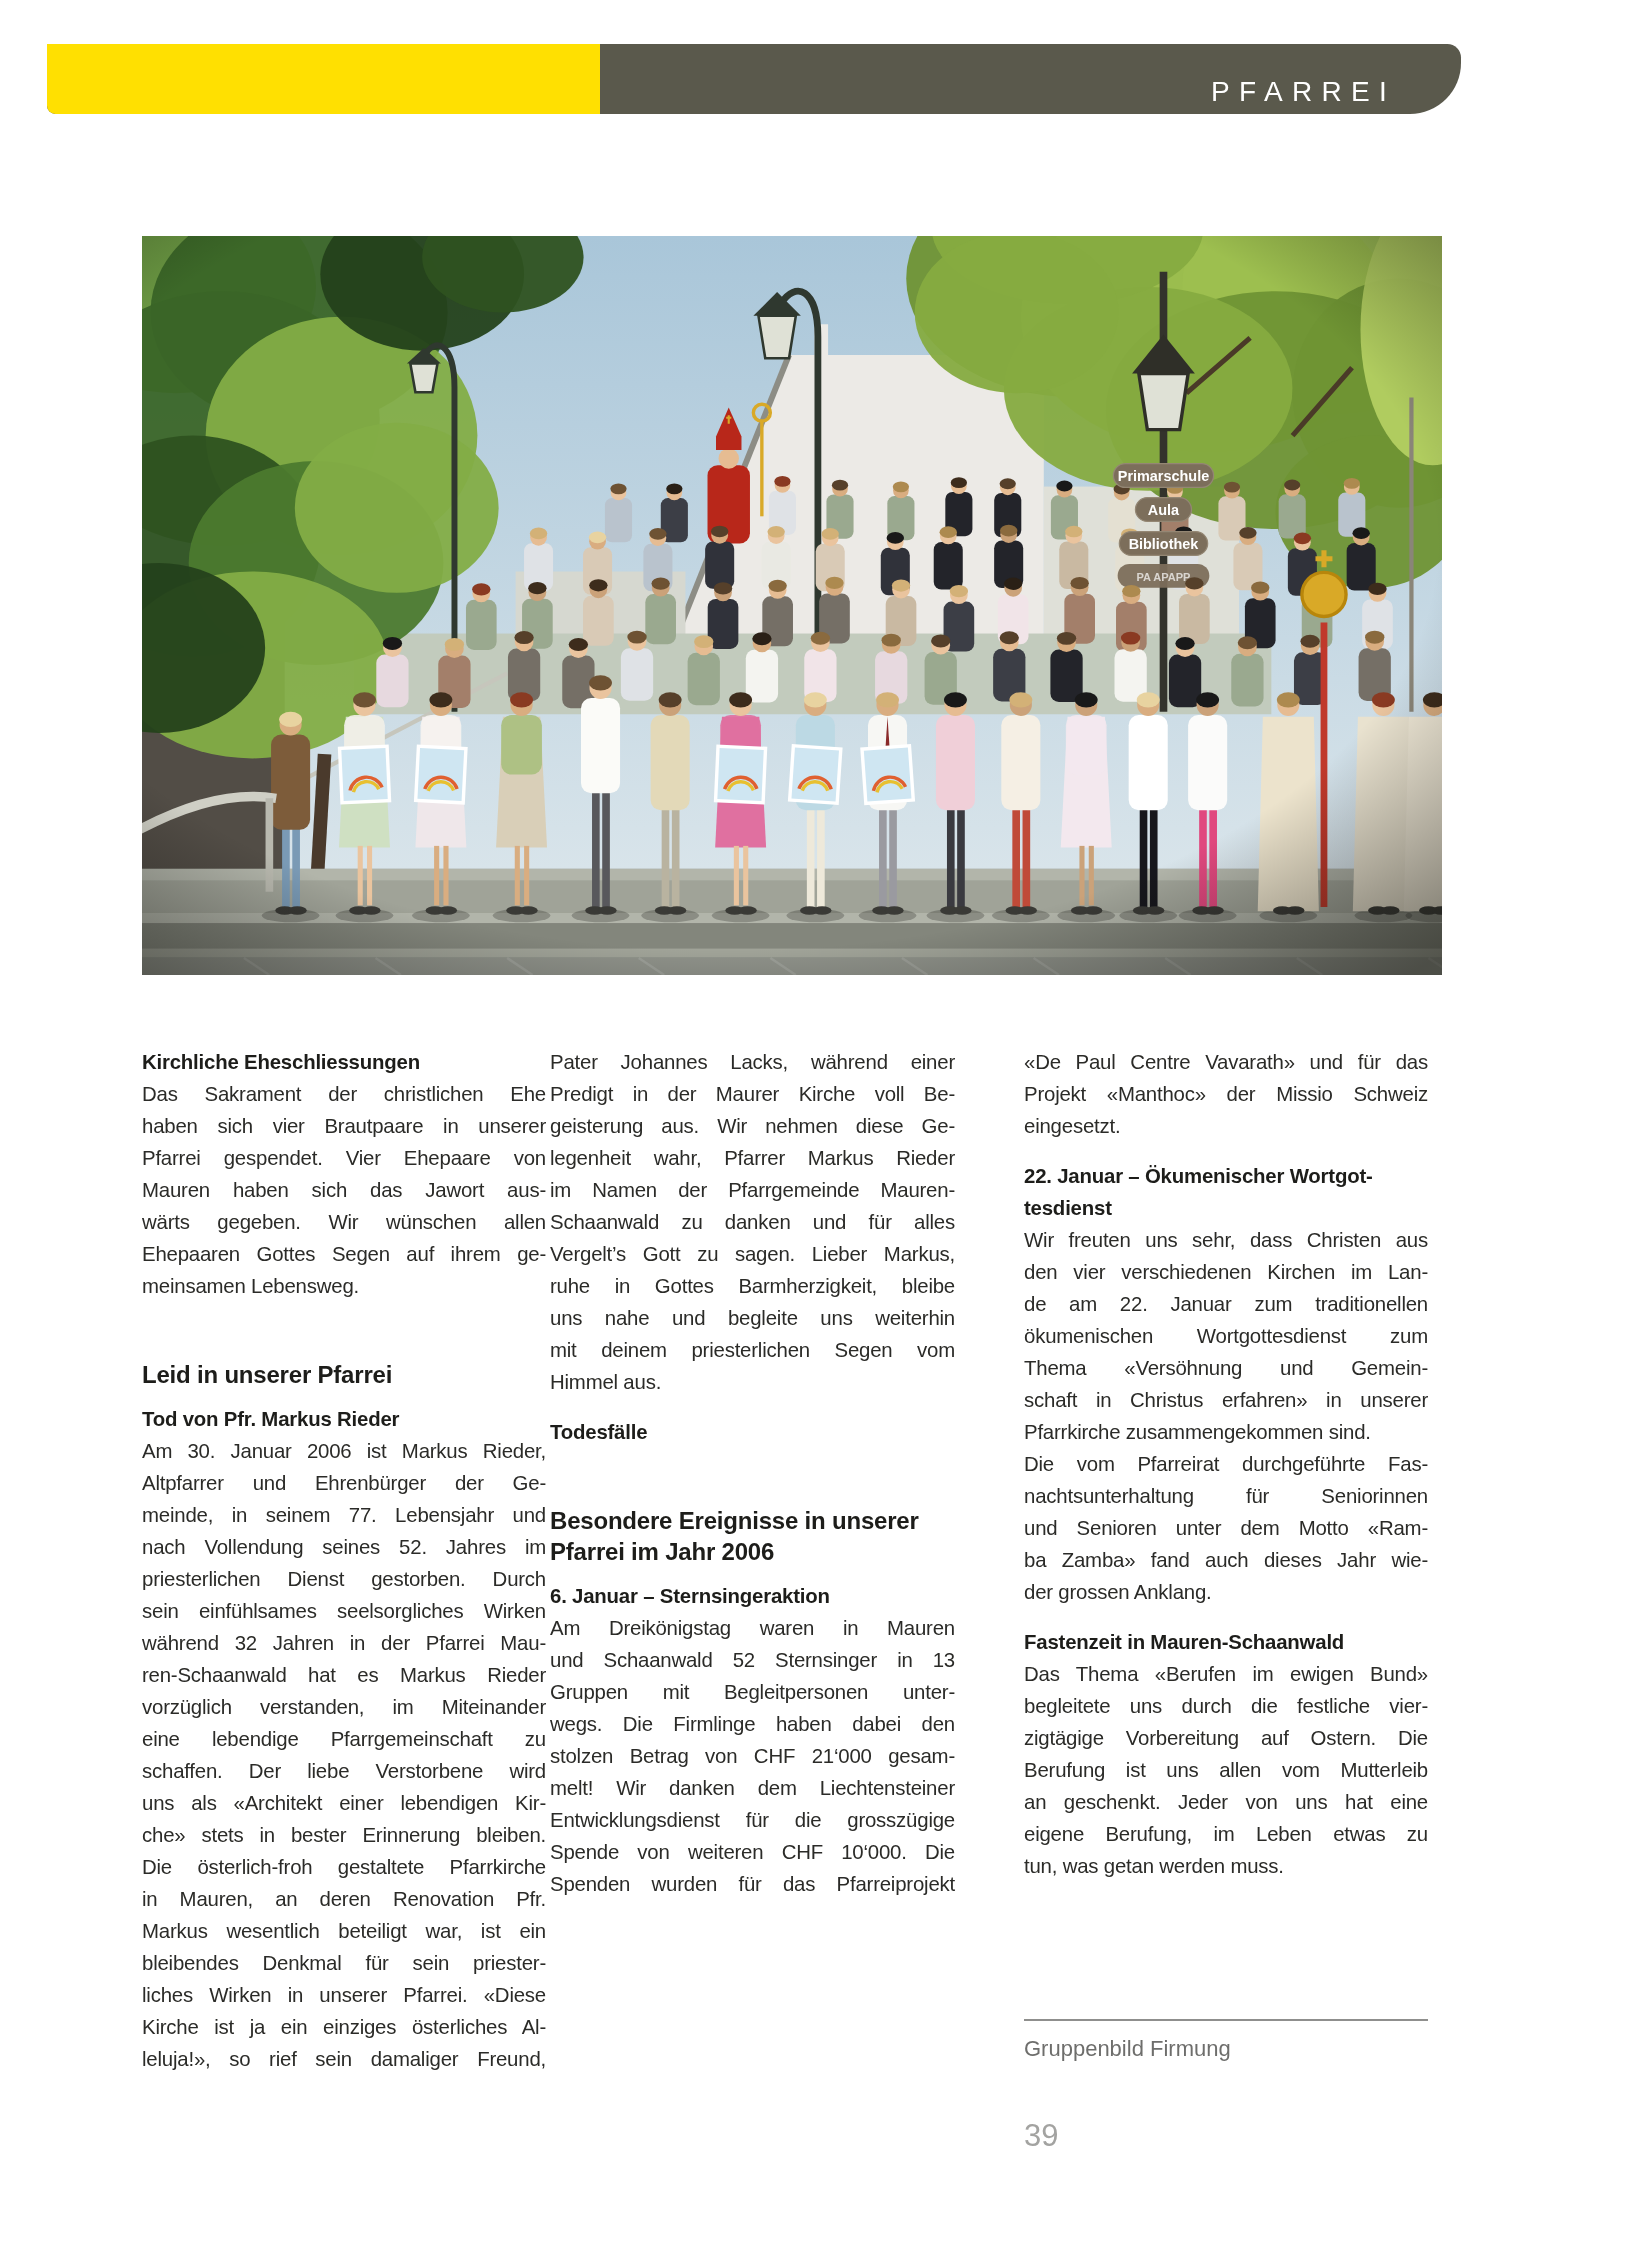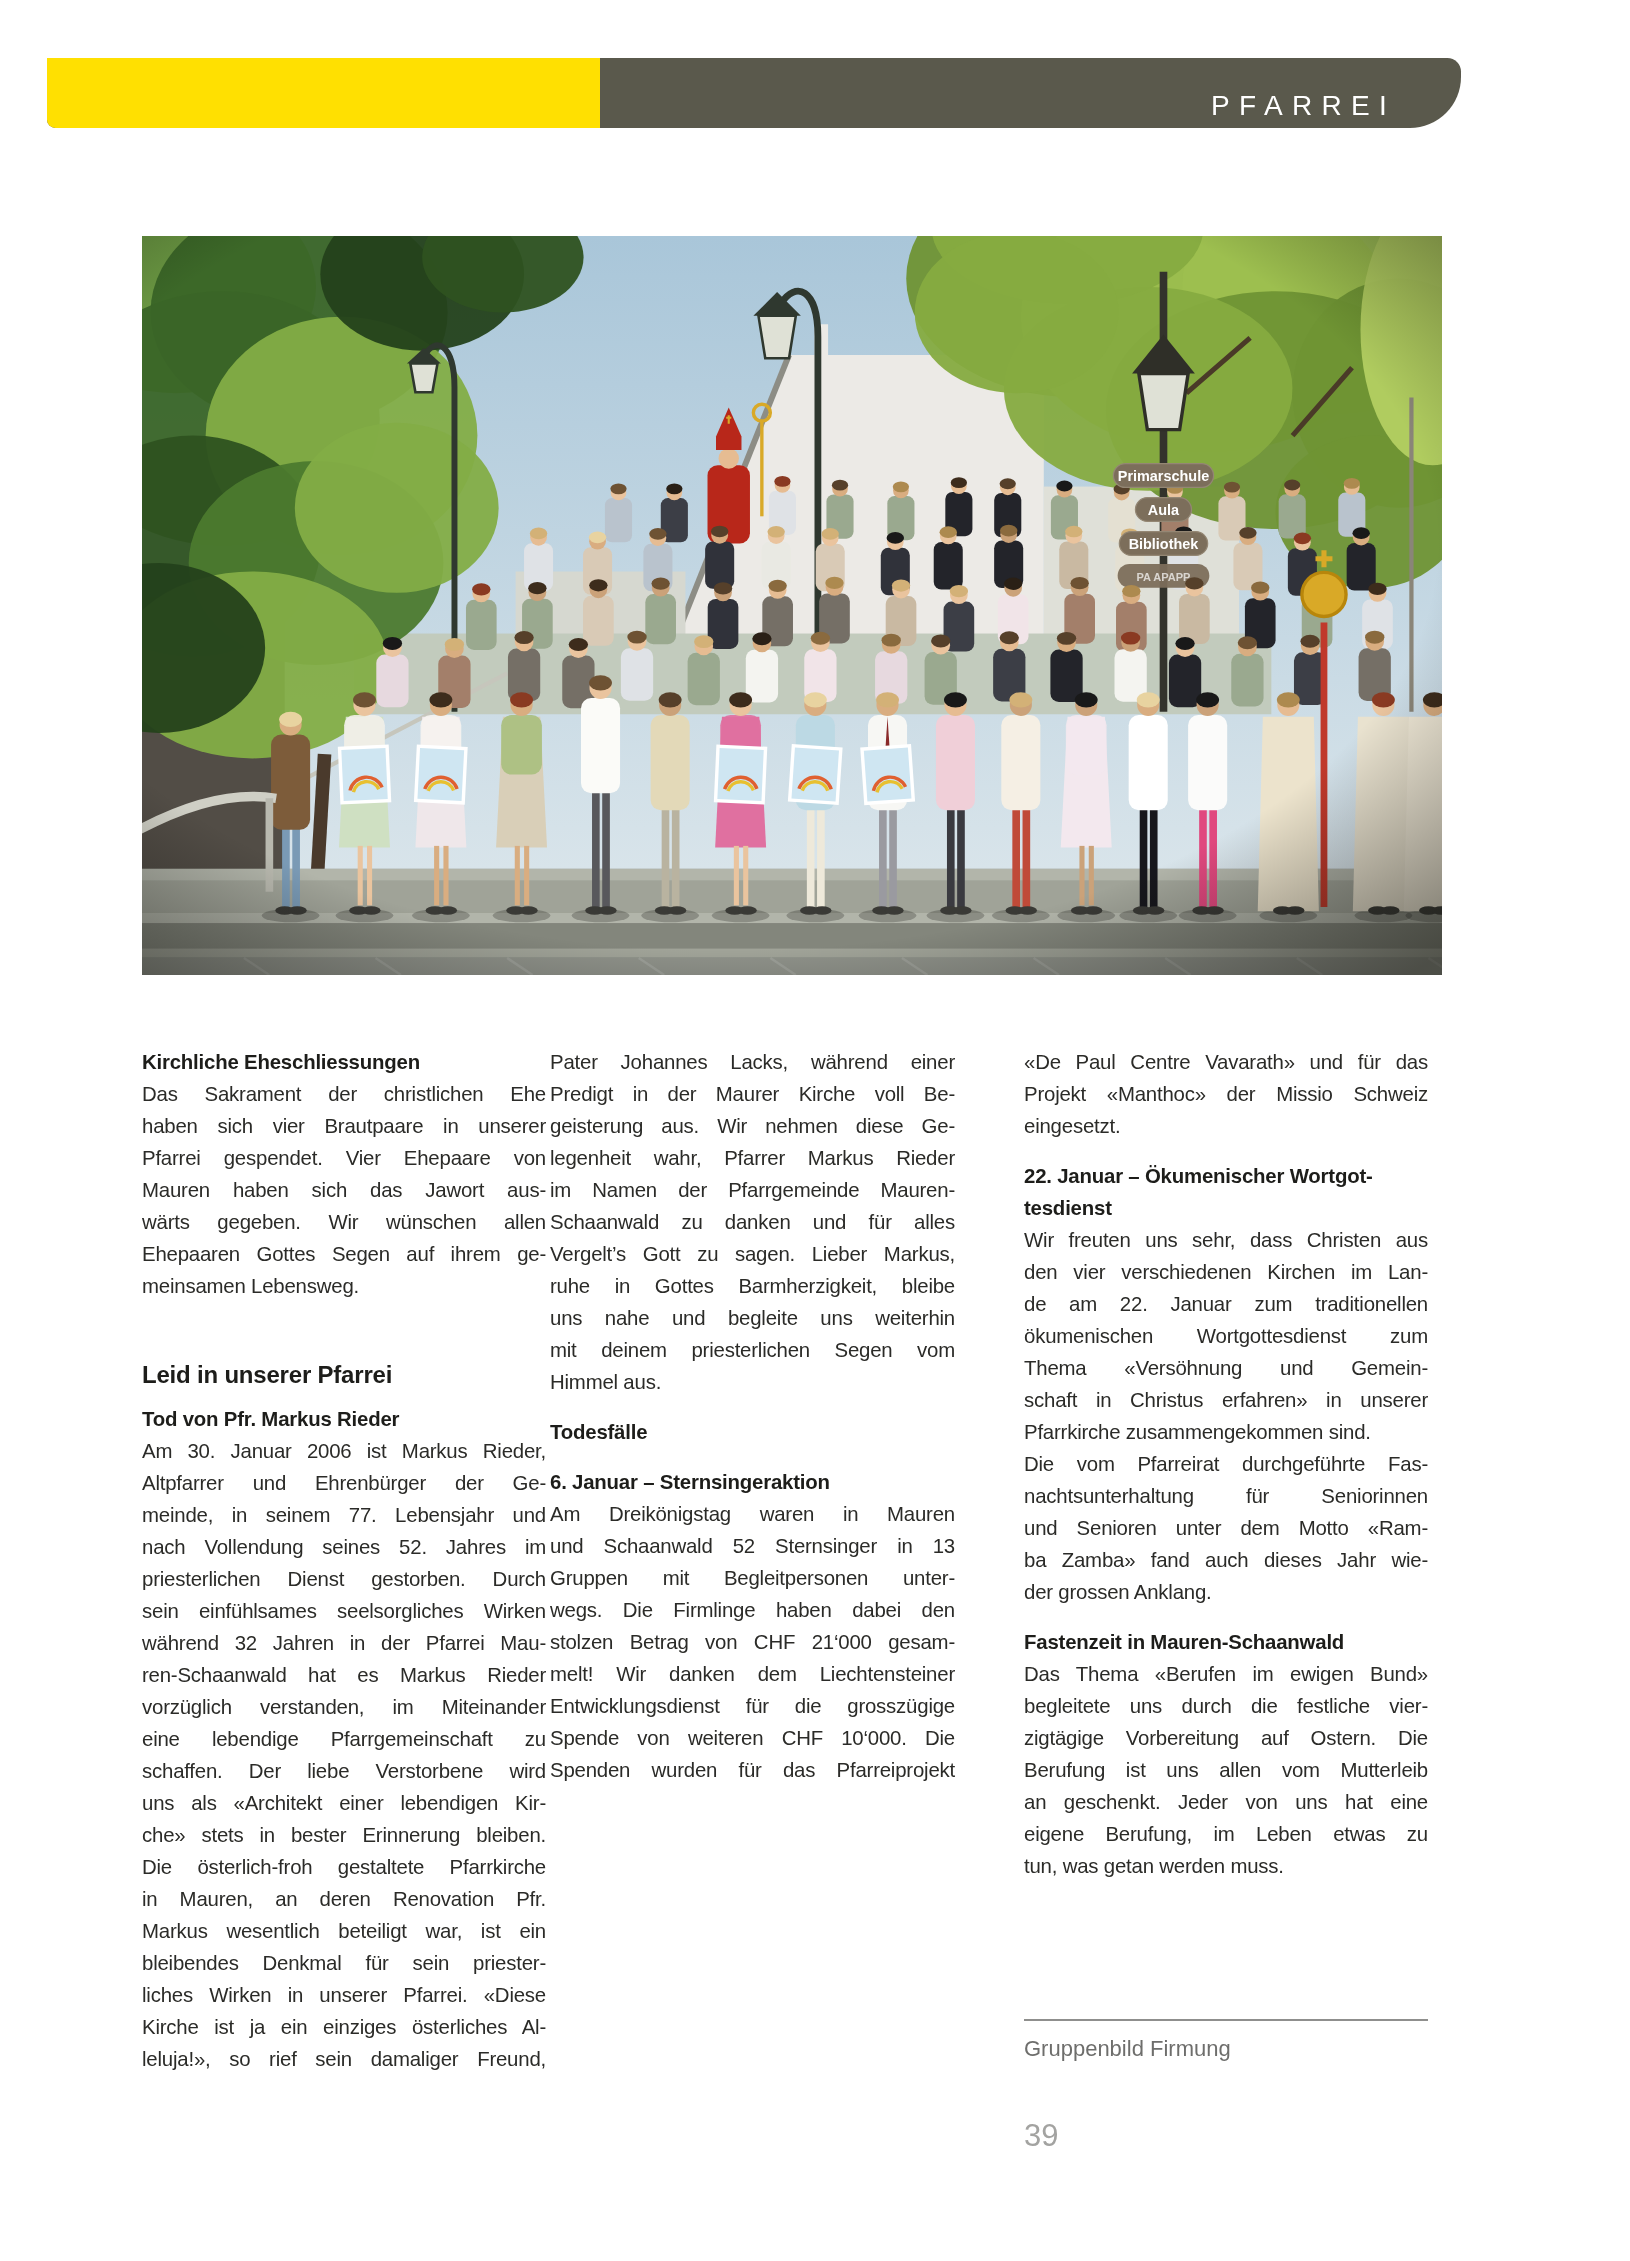--- a/index.html
+++ b/index.html
@@ -1,19 +1,19 @@
 <!DOCTYPE html>
 <html style="font-size:13.6px"><head>
 <meta charset="utf-8">
 <style>
   html,body{margin:0;padding:0;background:#ffffff;}
   .page{position:relative;width:1630px;height:2261px;background:#ffffff;overflow:hidden;
         font-family:"Liberation Sans", sans-serif;color:#2b2b28;}
   
-  .header-bar{position:absolute;left:47px;top:58px;width:1414px;height:70px;
+  .header-bar{position:absolute;left:47px;top:44px;width:1414px;height:70px;
               background:#5a594c;border-radius:0 13.6px 51px 8.5px;overflow:hidden;}
   .header-yellow{position:absolute;left:0;top:0;width:553px;height:100%;background:#ffe001;}
   .header-label{position:absolute;right:65px;bottom:7.6px;color:#ffffff;font-size:28px;
                 font-weight:500;letter-spacing:9.3px;line-height:1;}
   
   .photo{position:absolute;left:142px;top:236px;width:1300px;height:739px;background:#b8cedd;}
   .photo svg{display:block;width:100%;height:100%;}
   
   .col{position:absolute;top:1046px;font-size:20.4px;line-height:32px;letter-spacing:-0.2px;color:#2b2b28;}
   #col1{left:142px;width:404px;}
@@ -724,20 +724,24 @@
         <div class="line">Schaanwald zu danken und für alles</div>
         <div class="line">Vergelt’s Gott zu sagen. Lieber Markus,</div>
         <div class="line">ruhe in Gottes Barmherzigkeit, bleibe</div>
         <div class="line">uns nahe und begleite uns weiterhin</div>
         <div class="line">mit deinem priesterlichen Segen vom</div>
         <div class="line last">Himmel aus.</div>
       </div>
       <div class="h3">
         <div class="line">Todesfälle</div>
       </div>
+      <div class="h2">
+        <div class="line">Besondere Ereignisse in unserer</div>
+        <div class="line">Pfarrei im Jahr 2006</div>
+      </div>
       <div class="h3">
         <div class="line">6. Januar – Sternsingeraktion</div>
       </div>
       <div class="p">
         <div class="line">Am Dreikönigstag waren in Mauren</div>
         <div class="line">und Schaanwald 52 Sternsinger in 13</div>
         <div class="line">Gruppen mit Begleitpersonen unter-</div>
         <div class="line">wegs. Die Firmlinge haben dabei den</div>
         <div class="line">stolzen Betrag von CHF 21‘000 gesam-</div>
         <div class="line">melt! Wir danken dem Liechtensteiner</div>

